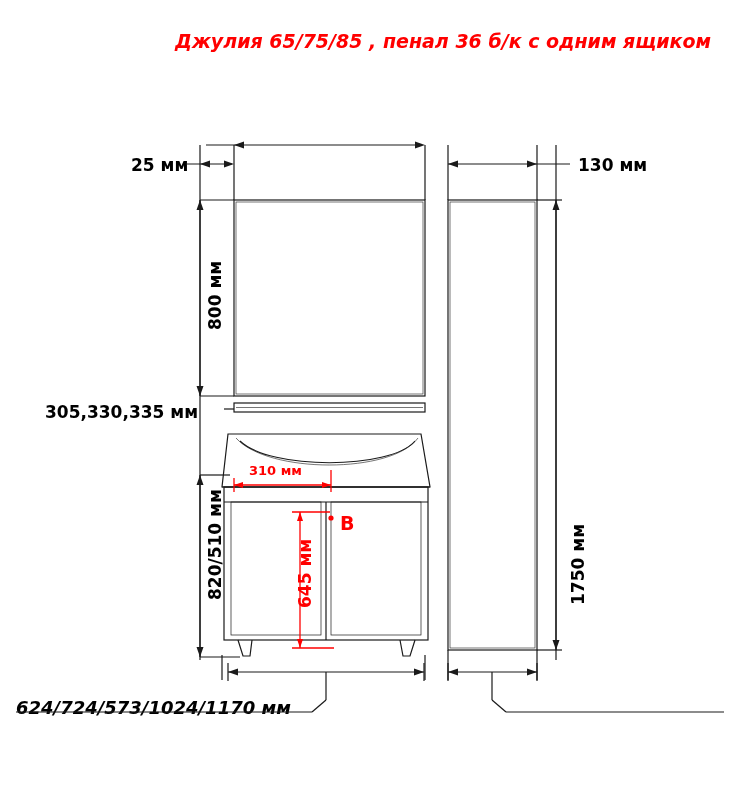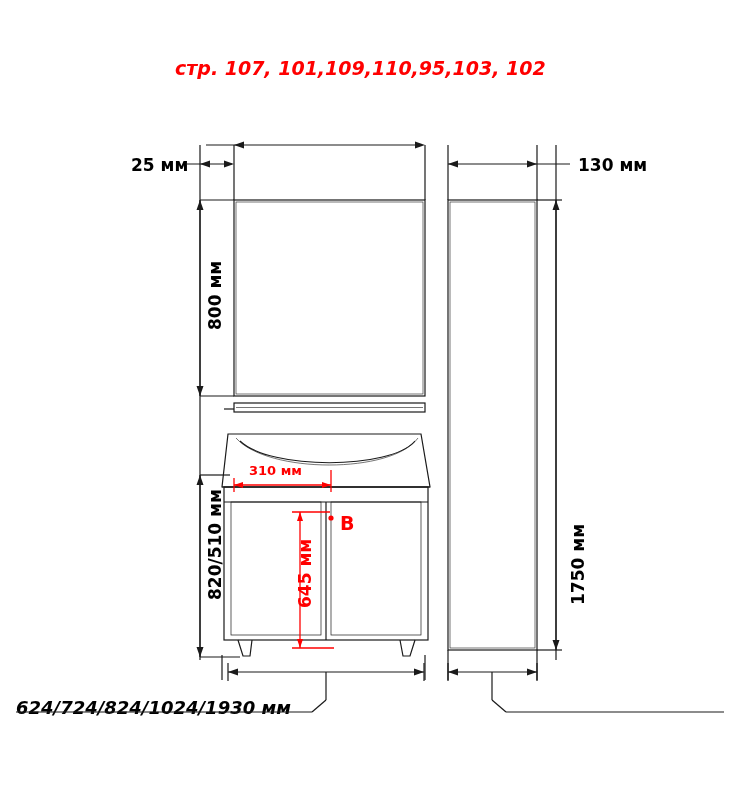--- a/index.html
+++ b/index.html
@@ -16,41 +16,42 @@
   .ital{font-style:italic;}
   .bold{font-weight:bold;}
   .vert{transform-origin:left top;}
   svg{position:absolute;left:0;top:0;}
 </style>
 </head>
 <body>
 
 <div id="stage">
 
-  <div class="txt red bold ital" style="left:175px;top:57px;font-size:19px;">стр. 107, 101,109,110,95,103, 102</div>
+  <div class="txt red bold ital" style="left:175px;top:30px;font-size:19px;">Джулия 65/75/85 , пенал 36 б/к с одним ящиком</div>
 
 
   <div class="txt blk bold" style="left:131px;top:155px;font-size:17px;text-align:right;">25 мм</div>
 
   <div class="txt blk bold" style="left:578px;top:155px;font-size:17px;">130 мм</div>
 
   <div class="txt blk bold vert" style="left:205px;top:330px;font-size:17px;transform:rotate(-90deg);">800 мм</div>
 
+  <div class="txt blk bold" style="left:45px;top:402px;font-size:17px;">305,330,335 мм</div>
 
   <div class="txt red bold" style="left:249px;top:463px;font-size:13px;">310 мм</div>
 
   <div class="txt blk bold vert" style="left:205px;top:600px;font-size:17px;transform:rotate(-90deg);">820/510 мм</div>
 
   <div class="txt red bold vert" style="left:295px;top:608px;font-size:17px;transform:rotate(-90deg);">645 мм</div>
 
   <div class="txt red bold" style="left:340px;top:512px;font-size:19px;">В</div>
 
   <div class="txt blk bold vert" style="left:568px;top:605px;font-size:17px;transform:rotate(-90deg);">1750 мм</div>
 
-  <div class="txt blk bold ital" style="left:16px;top:697px;font-size:18px;">624/724/824/1024/1930 мм</div>
+  <div class="txt blk bold ital" style="left:16px;top:697px;font-size:18px;">624/724/573/1024/1170 мм</div>
 
 
   <svg width="740" height="800" viewBox="0 0 740 800">
     <g stroke="#1a1a1a" fill="none" stroke-width="1.2">
 
       <line x1="200" y1="145" x2="200" y2="660"></line>
 
       <line x1="234" y1="145" x2="234" y2="200"></line>
 
       <line x1="222" y1="655" x2="222" y2="680"></line>

